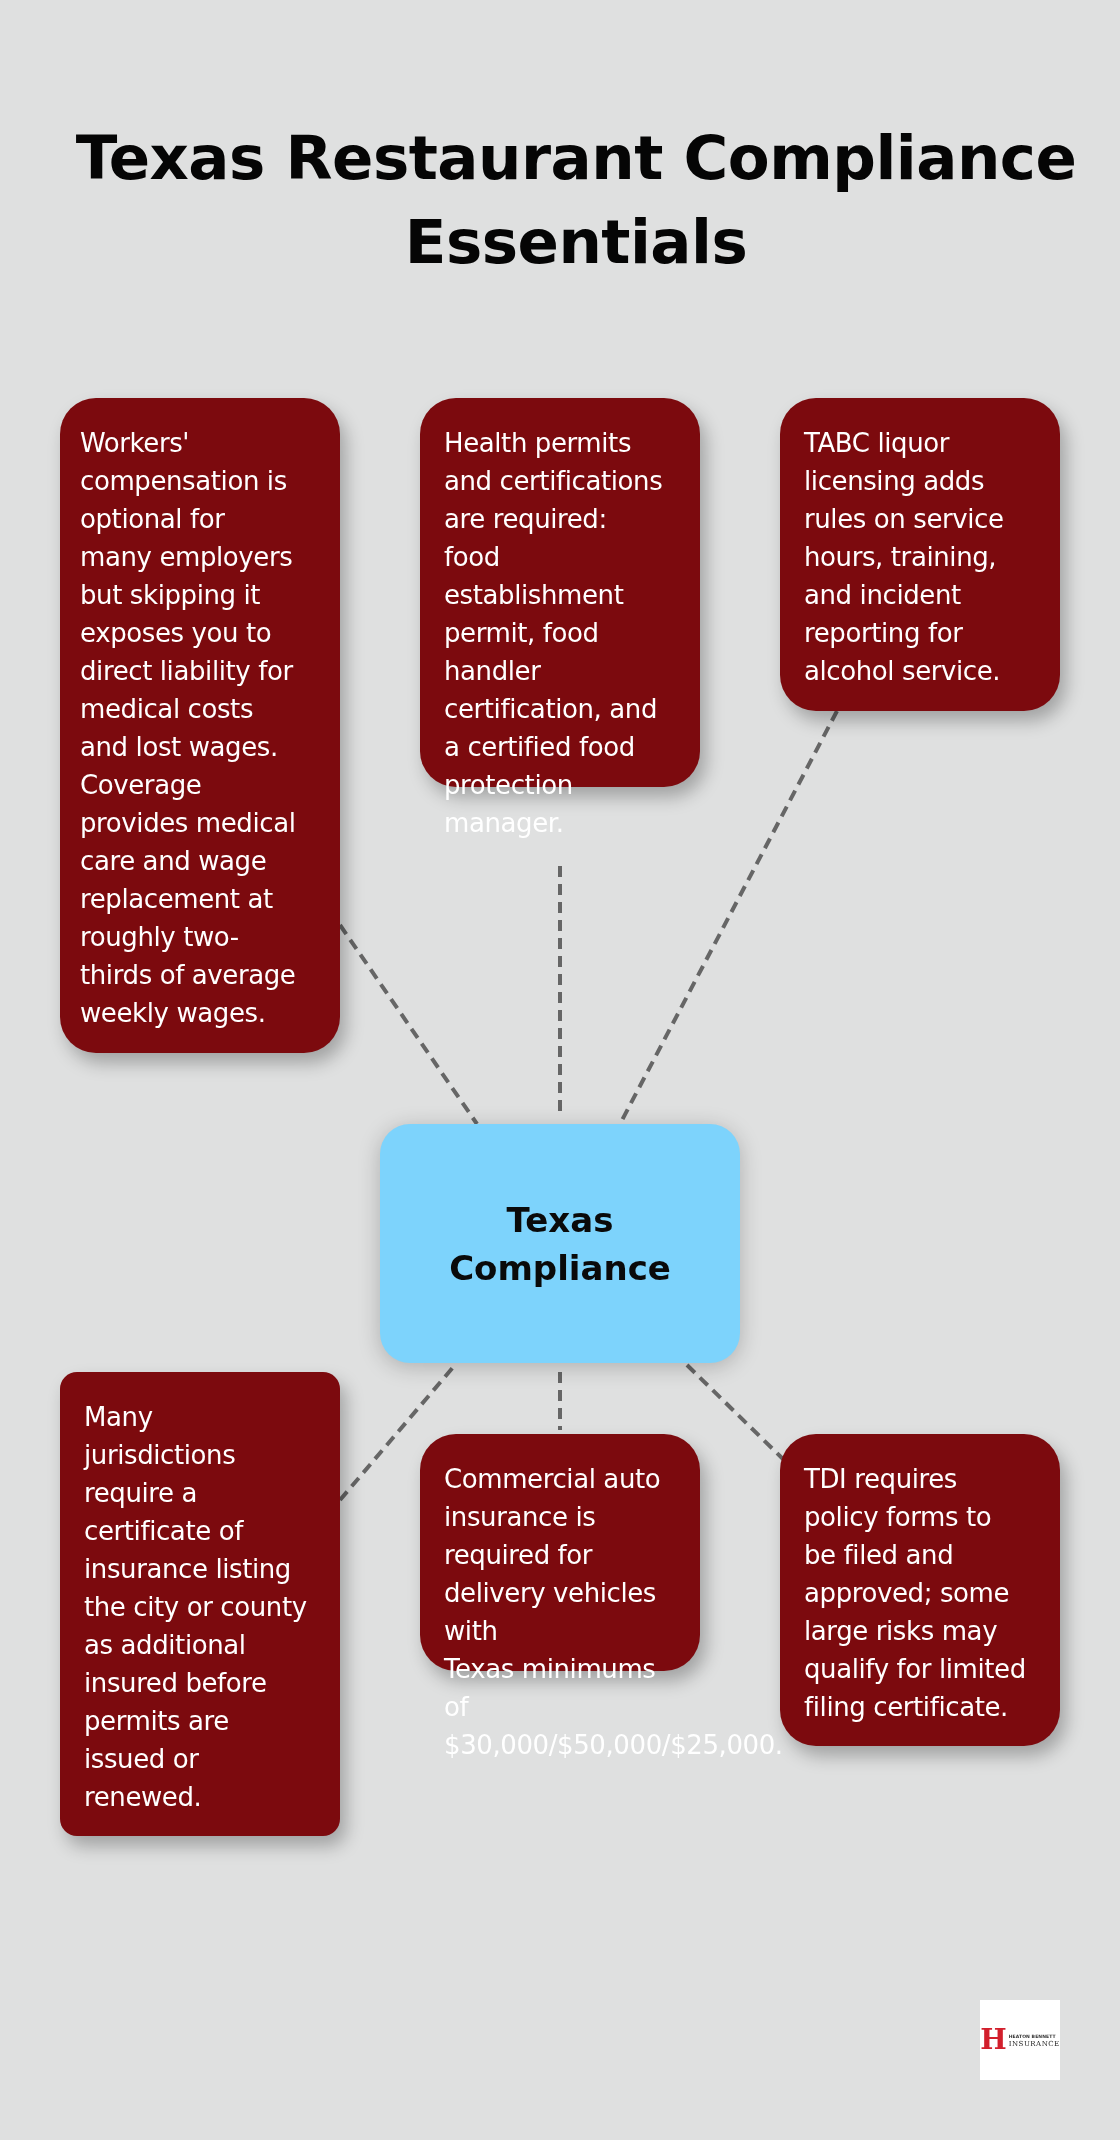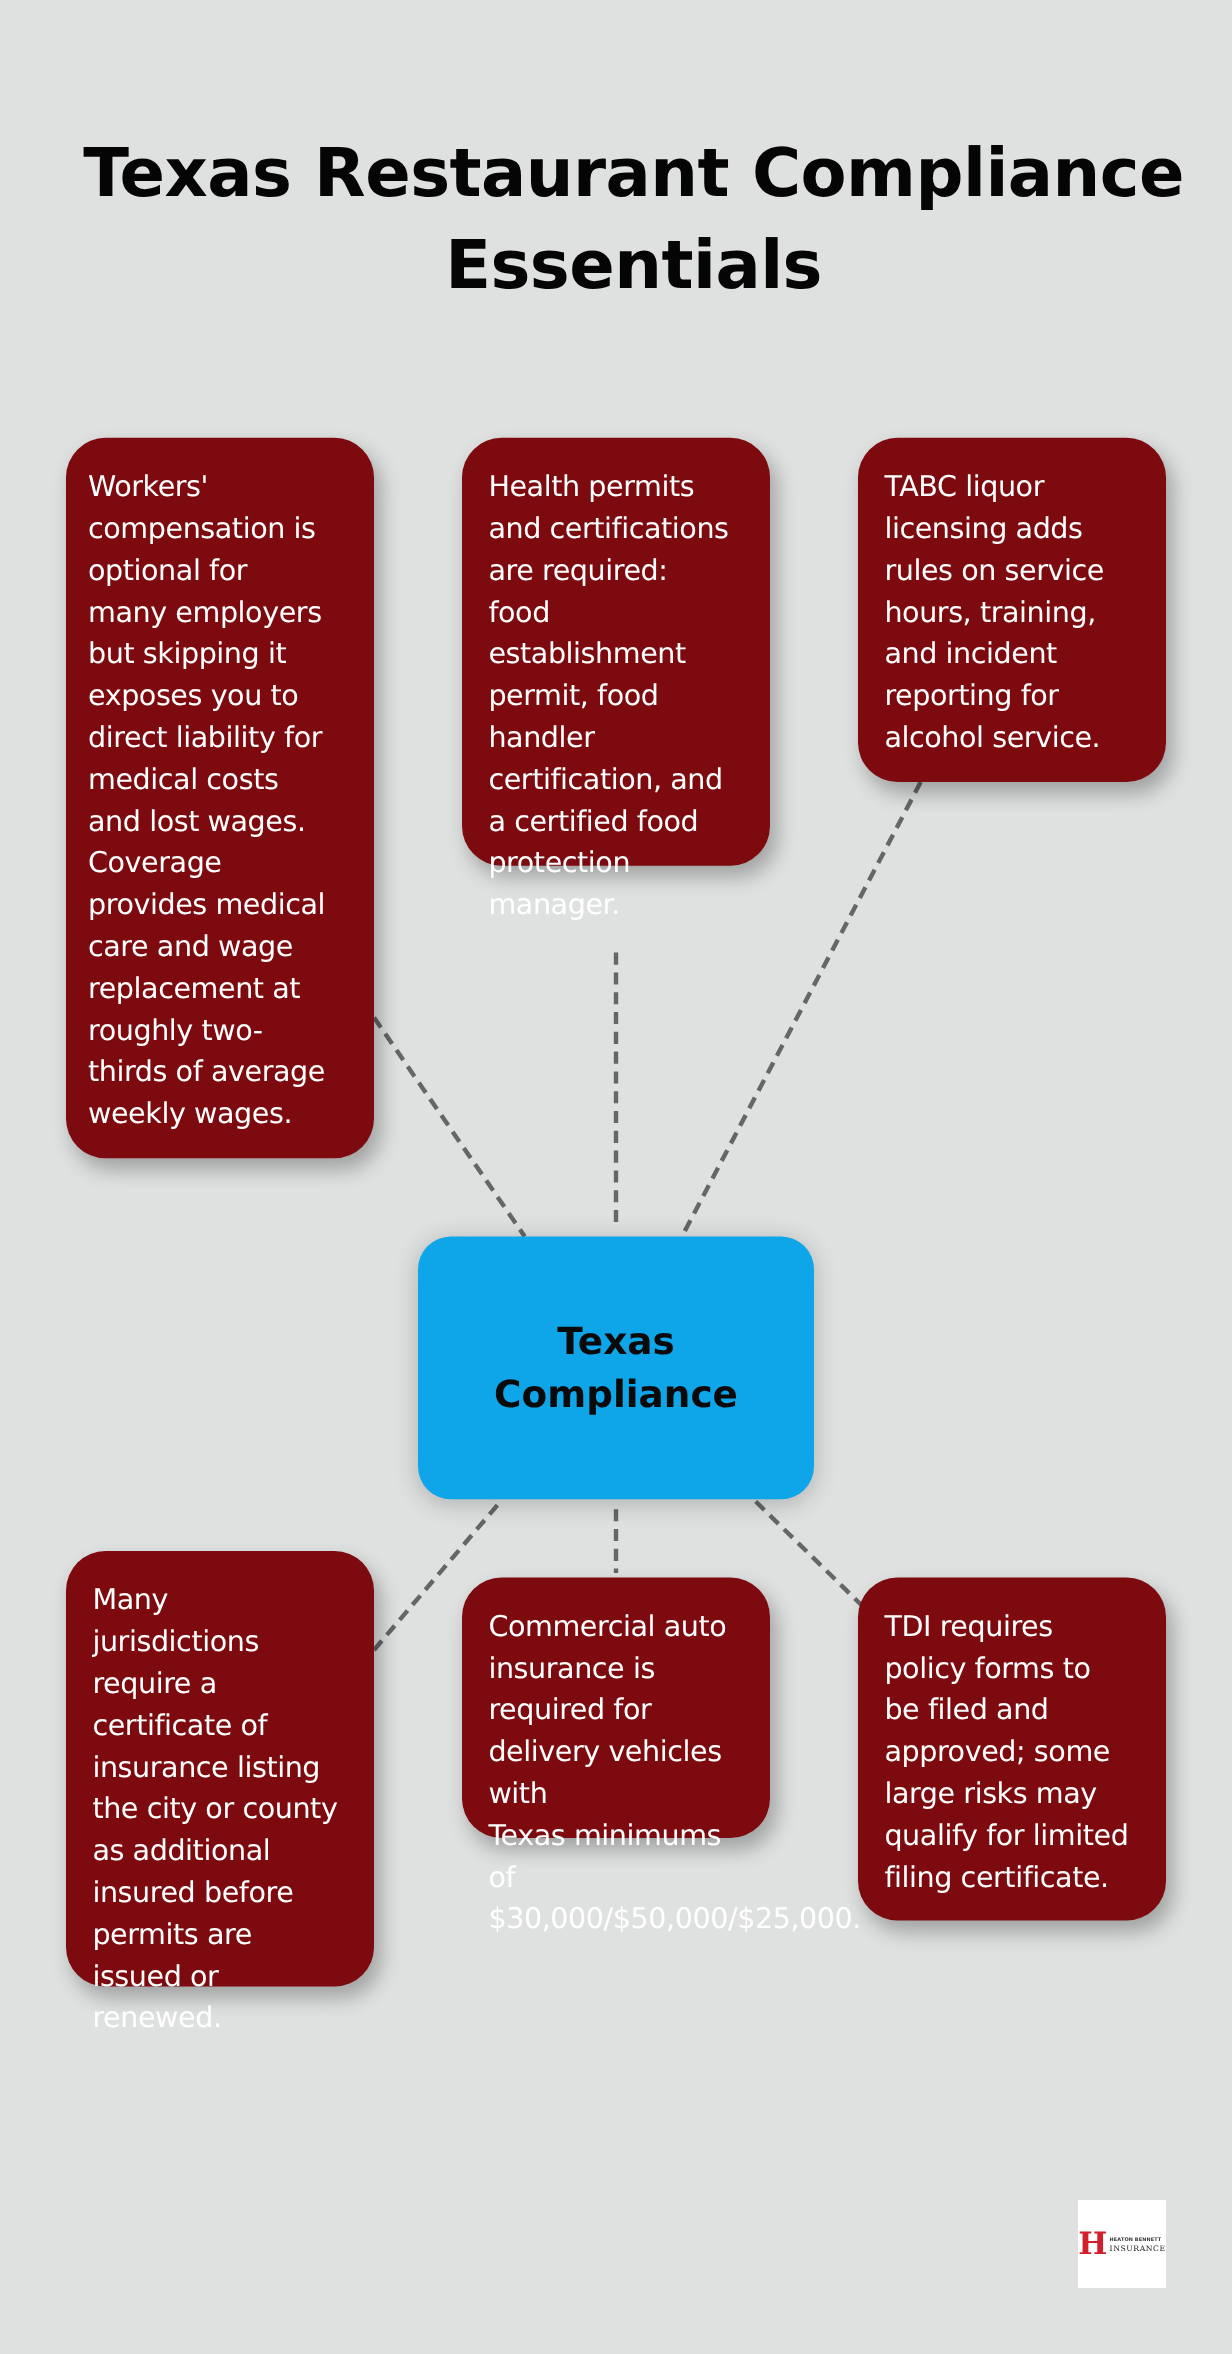--- a/index.html
+++ b/index.html
@@ -21,21 +21,21 @@
     position: absolute; box-sizing: border-box;
     width: 280px; background: #7c0a0e; border-radius: 36px;
     box-shadow: 6px 10px 18px rgba(0,0,0,0.28);
     padding: 26px 16px 20px 24px;
     color: #ffffff; font-size: 26px; line-height: 38px;
     letter-spacing: -0.4px;
   }
   .card .card-text { white-space: pre-line; }
   .center {
     position: absolute; left: 380px; top: 1124px; width: 360px; height: 239px;
-    background: #0ea5e9; border-radius: 30px;
+    background: #7dd3fc; border-radius: 30px;
     box-shadow: 0 4px 22px rgba(0,0,0,0.22);
     display: flex; align-items: center; justify-content: center;
     text-align: center;
   }
   .center .center-label {
     font-weight: bold; font-size: 34px; line-height: 48px; color: #0a0a0a;
     white-space: pre-line;
   }
   .logo {
     position: absolute; left: 980px; top: 2000px; width: 80px; height: 80px;
@@ -104,21 +104,21 @@
 and incident
 reporting for
 alcohol service.</div>
 </div>
 
 <div class="center">
   <div class="center-label">Texas
 Compliance</div>
 </div>
 
-<div class="card" style="left:60px; top:1410px; height:396px;">
+<div class="card" style="left:60px; top:1372px; height:464px;border-radius:17px;">
   <div class="card-text">Many
 jurisdictions
 require a
 certificate of
 insurance listing
 the city or county
 as additional
 insured before
 permits are
 issued or

